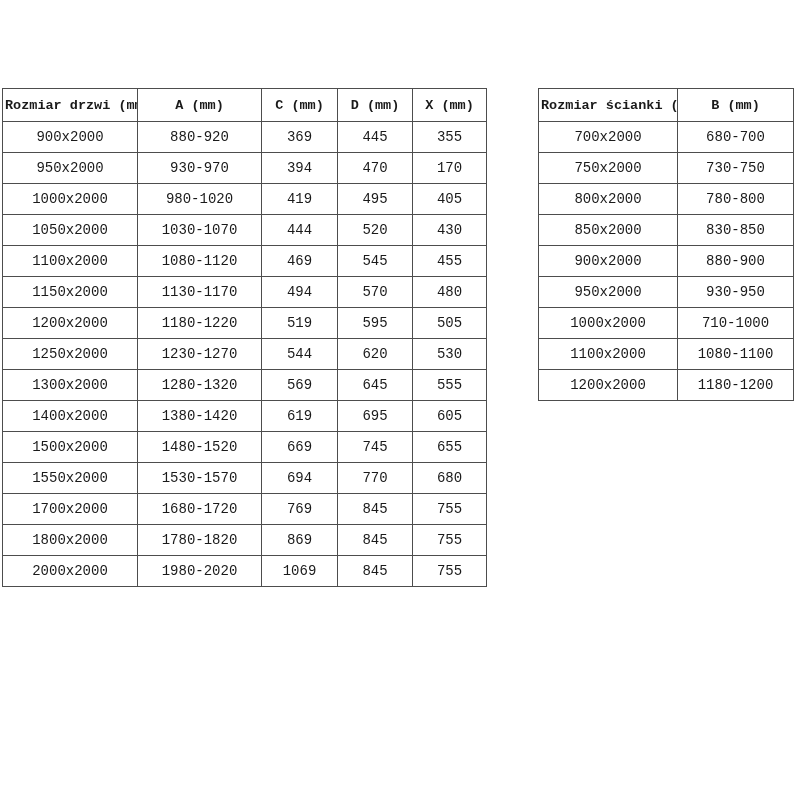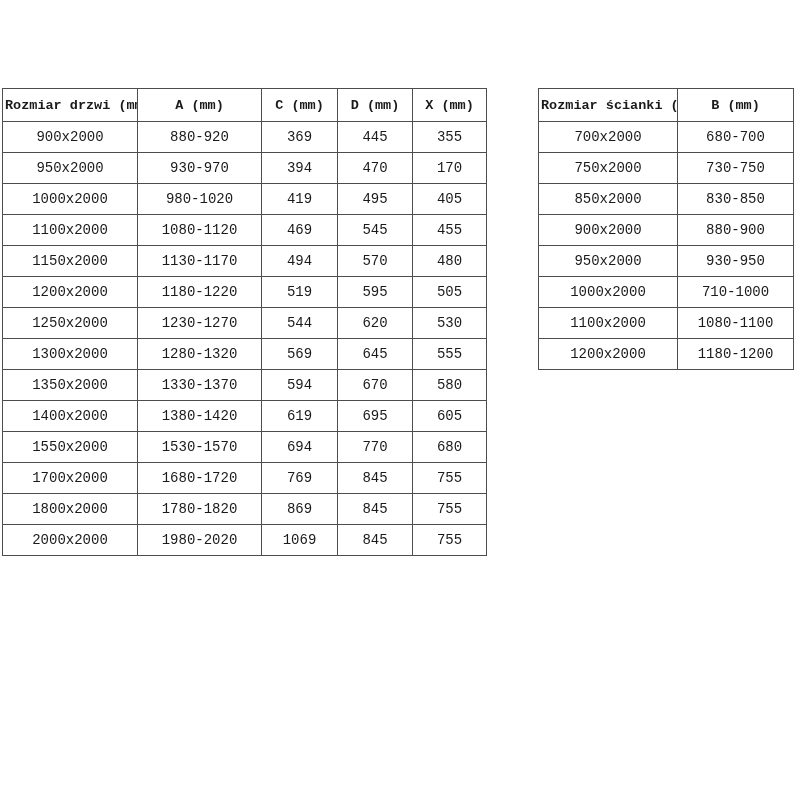--- a/index.html
+++ b/index.html
@@ -101,20 +101,27 @@
           <td>170</td>
         </tr>
         <tr>
           <td>1000x2000</td>
           <td>980-1020</td>
           <td>419</td>
           <td>495</td>
           <td>405</td>
         </tr>
         <tr>
+          <td>1050x2000</td>
+          <td>1030-1070</td>
+          <td>444</td>
+          <td>520</td>
+          <td>430</td>
+        </tr>
+        <tr>
           <td>1100x2000</td>
           <td>1080-1120</td>
           <td>469</td>
           <td>545</td>
           <td>455</td>
         </tr>
         <tr>
           <td>1150x2000</td>
           <td>1130-1170</td>
           <td>494</td>
@@ -136,34 +143,34 @@
           <td>530</td>
         </tr>
         <tr>
           <td>1300x2000</td>
           <td>1280-1320</td>
           <td>569</td>
           <td>645</td>
           <td>555</td>
         </tr>
         <tr>
-          <td>1350x2000</td>
-          <td>1330-1370</td>
-          <td>594</td>
-          <td>670</td>
-          <td>580</td>
-        </tr>
-        <tr>
           <td>1400x2000</td>
           <td>1380-1420</td>
           <td>619</td>
           <td>695</td>
           <td>605</td>
         </tr>
         <tr>
+          <td>1500x2000</td>
+          <td>1480-1520</td>
+          <td>669</td>
+          <td>745</td>
+          <td>655</td>
+        </tr>
+        <tr>
           <td>1550x2000</td>
           <td>1530-1570</td>
           <td>694</td>
           <td>770</td>
           <td>680</td>
         </tr>
         <tr>
           <td>1700x2000</td>
           <td>1680-1720</td>
           <td>769</td>
@@ -201,20 +208,24 @@
     <tbody>
         <tr>
           <td>700x2000</td>
           <td>680-700</td>
         </tr>
         <tr>
           <td>750x2000</td>
           <td>730-750</td>
         </tr>
         <tr>
+          <td>800x2000</td>
+          <td>780-800</td>
+        </tr>
+        <tr>
           <td>850x2000</td>
           <td>830-850</td>
         </tr>
         <tr>
           <td>900x2000</td>
           <td>880-900</td>
         </tr>
         <tr>
           <td>950x2000</td>
           <td>930-950</td>

